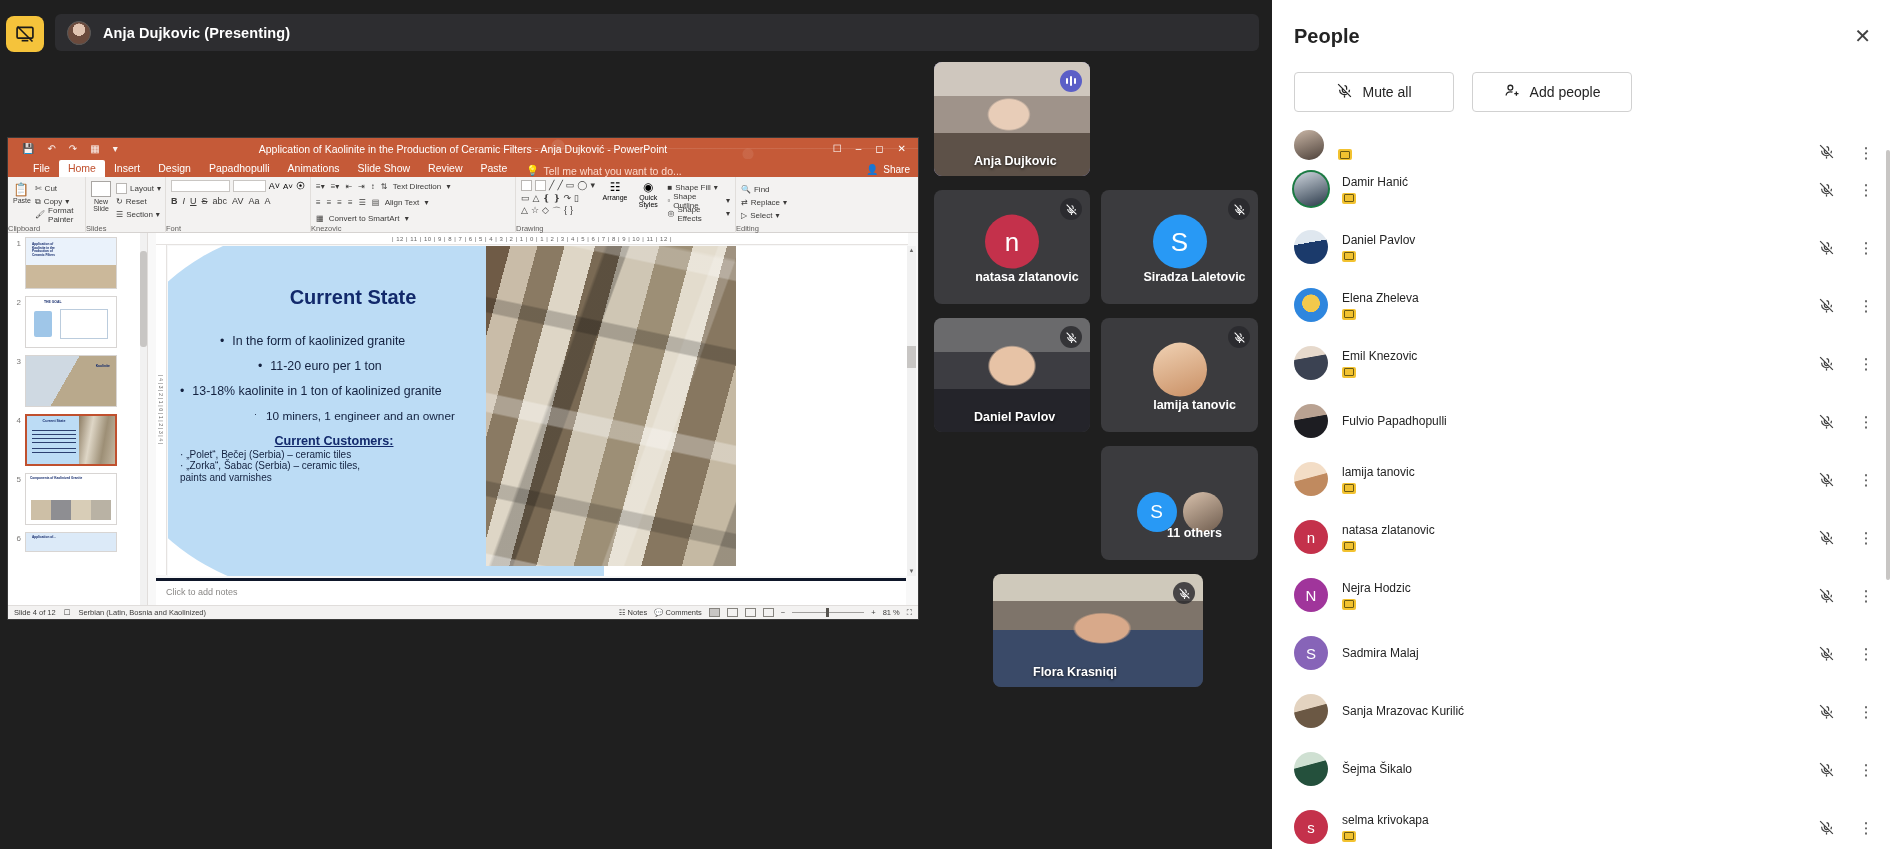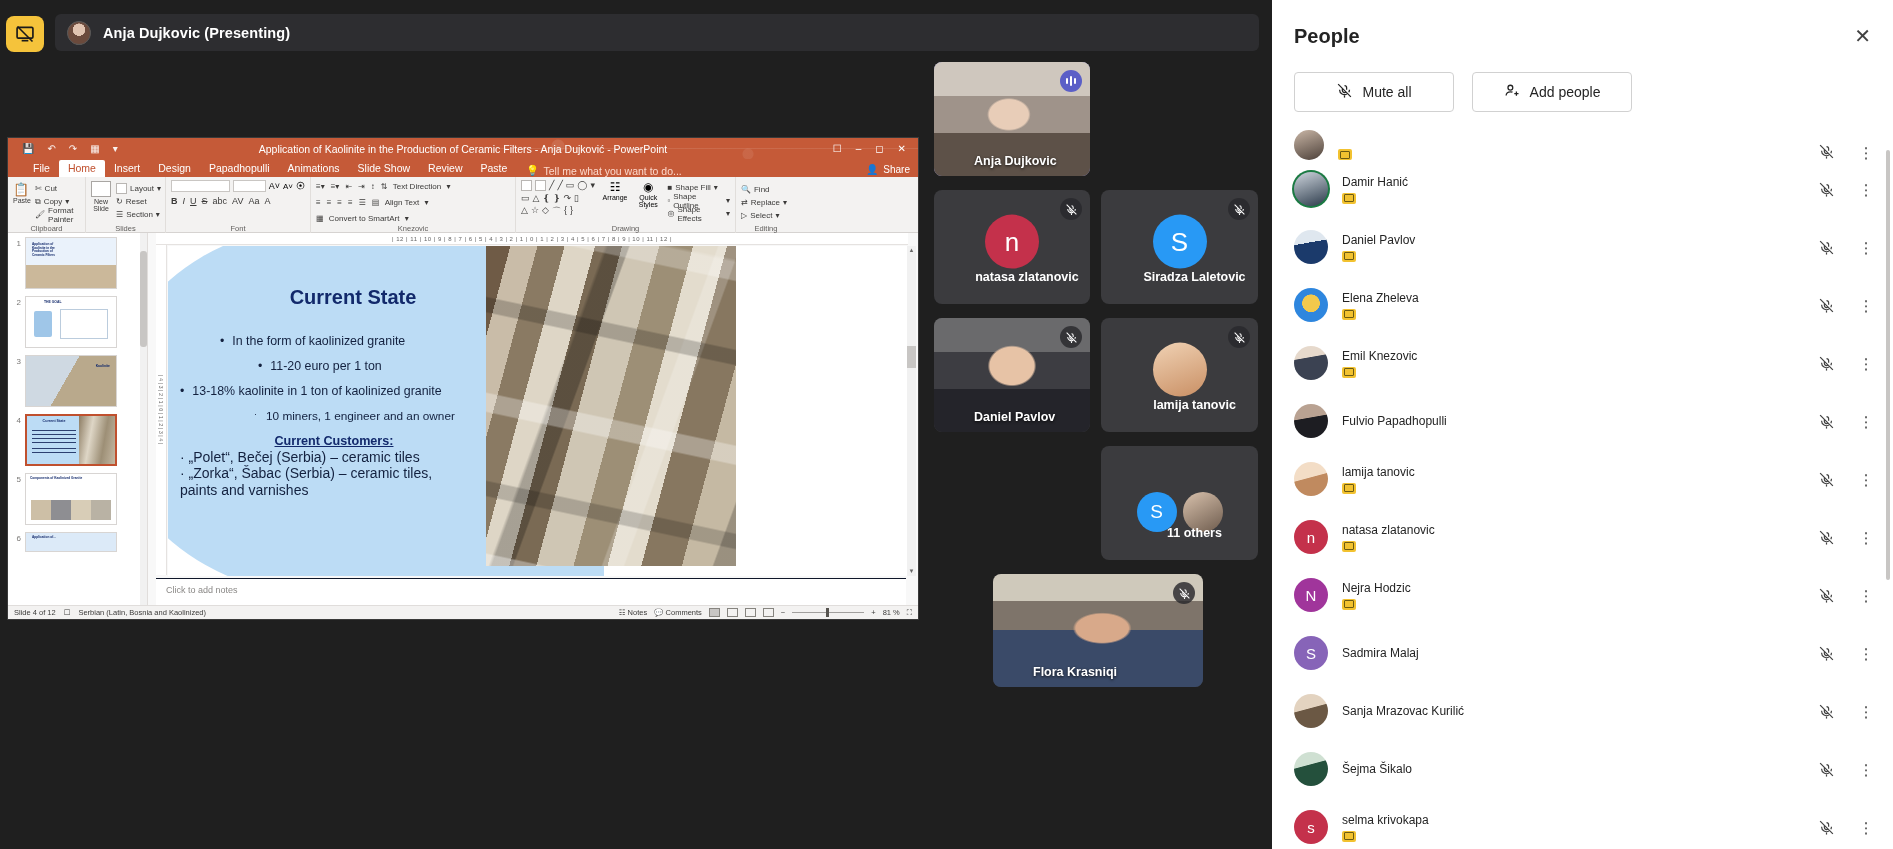--- a/index.html
+++ b/index.html
@@ -38,21 +38,21 @@
 
   .ppt-tabs { height:18px; background:#c55a38; display:flex; align-items:flex-end;
               padding-left:16px; gap:0; position:relative; }
   .ppt-tab { color:#fff; font-size:10.5px; padding:2px 9px 3px; white-space:nowrap; }
   .ppt-tab.active { background:#fff; color:#c0502e; border-radius:2px 2px 0 0; }
   .tellme { color:#fdd9cc; font-size:10.5px; padding-left:10px; display:flex; align-items:center; gap:4px;}
   .share-btn { position:absolute; right:8px; bottom:2px; color:#fff; font-size:10px; display:flex; gap:4px; align-items:center;}
 
   .ribbon { height:56px; background:#f3f2f1; border-bottom:1px solid #d6d3d1; position:relative; display:flex; }
   .rgroup { position:relative; height:56px; border-right:1px solid #e1dedb; padding:3px 5px 0; }
-  .rgroup-label { position:absolute; bottom:0px; left:0; right:0; text-align:center;
+  .rgroup-label { position:absolute; bottom:0px; left:0; right:0; 
                   font-size:7.5px; color:#605e5c; }
   .rrow { display:flex; align-items:center; gap:3px; font-size:8px; color:#3b3a39; height:13px;}
   .sqbtn { width:11px; height:11px; border:1px solid #b9b6b3; background:#fff; display:inline-block; }
   .ctrl { border:1px solid #c9c6c3; background:#fff; height:12px; }
 
   .wsarea { position:relative; height:100%; background:#f8f8f8; }
   .ruler-h { position:absolute; left:148px; top:0; width:752px; height:12px; background:#fff;
              border-bottom:1px solid #e5e2e0; font-size:6px; color:#666;
              display:flex; align-items:center; justify-content:center; letter-spacing:.5px; overflow:hidden;}
   .ruler-v { position:absolute; left:148px; top:12px; width:11px; height:330px; background:#fff;
@@ -84,31 +84,31 @@
         linear-gradient(12deg, rgba(255,255,255,.35) 0 3%, transparent 3.5% 18%, rgba(0,0,0,.18) 18.5% 22%, transparent 22.5% 40%, rgba(255,255,255,.30) 40.5% 45%, transparent 45.5% 66%, rgba(0,0,0,.20) 66.5% 70%, transparent 70.5% 88%, rgba(255,255,255,.25) 88.5% 93%, transparent 94%),
         linear-gradient(-70deg, rgba(0,0,0,.22) 0 6%, transparent 6.5% 30%, rgba(255,255,255,.20) 30.5% 36%, transparent 36.5% 60%, rgba(0,0,0,.25) 60.5% 66%, transparent 67%);}
   .slide-title { position:absolute; left:55px; top:40px; width:260px; text-align:center;
                  color:#12296b; font-size:20px; font-weight:bold; }
   .sl-list { position:absolute; left:6px; top:88px; width:320px; color:#13213f; font-size:12.4px; }
   .sl-li { display:flex; align-items:flex-start; margin-bottom:11px; }
   .sl-li .bul { flex:none; }
   .sl-li .txt { flex:1; }
   .cust-head { text-align:center; font-weight:bold; text-decoration:underline; color:#12296b;
                font-size:12.6px; margin:2px 0 1px; }
-  .cust-li { font-size:14px; color:#13213f; padding-left:6px; }
+  .cust-li { font-size:10px; color:#13213f; padding-left:6px; }
   .cust-li.c2 { line-height:1.22; }
 
   .slide-scroll { position:absolute; right:2px; top:13px; width:9px; height:330px; background:#f1f1f1; }
   .slide-scroll .up,.slide-scroll .dn{ position:absolute; left:0; width:9px; height:9px; font-size:6px;
       color:#666; text-align:center; line-height:9px;}
   .slide-scroll .up{top:0}.slide-scroll .dn{bottom:0}
   .slide-scroll i { position:absolute; left:0; top:100px; width:9px; height:22px; background:#c8c6c4; }
 
   .notes { position:absolute; left:148px; right:12px; top:345px; height:28px; background:#fff;
-           border-top:1px solid #0f172a; font-size:9px; color:#8a8886; padding:6px 0 0 10px; }
+           border-top:3px solid #0f172a; font-size:9px; color:#8a8886; padding:6px 0 0 10px; }
 
   .statusbar { position:absolute; left:0; right:0; bottom:0; height:14px; background:#f3f2f1;
                border-top:1px solid #e0dddb; display:flex; align-items:center;
                font-size:7.5px; color:#3b3a39; padding:0 6px; gap:8px; }
   .sb-right { margin-left:auto; display:flex; align-items:center; gap:7px; }
   .zoom-track { width:72px; height:1px; background:#a19f9d; position:relative; }
   .zoom-knob { position:absolute; left:34px; top:-4px; width:3px; height:9px; background:#56544f;}
   .vbox { width:11px; height:9px; border:1px solid #86847f; display:inline-block; }
   .vbox.on { background:#c8c6c4; }
 

